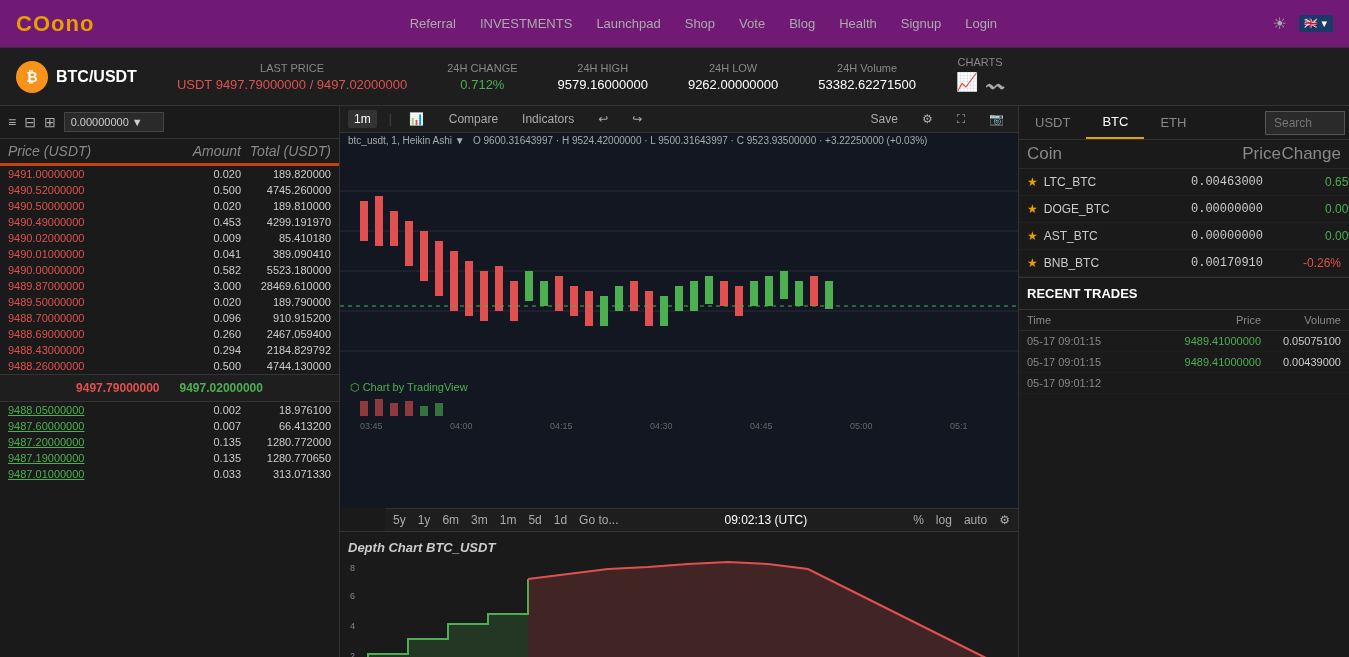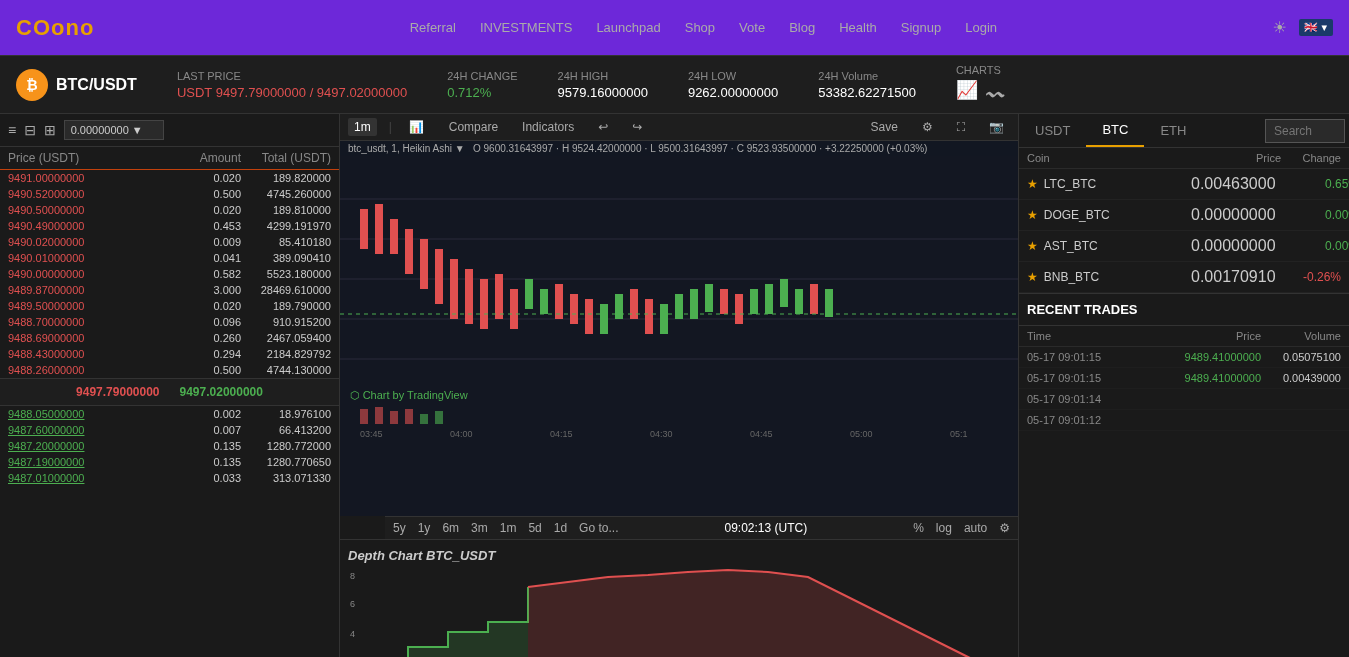--- a/index.html
+++ b/index.html
@@ -1,48 +1,48 @@
 <!DOCTYPE html>
 <html><head>
   <meta charset="utf-8">
   <style>
     * { margin: 0; padding: 0; box-sizing: border-box; }
     body { background: #1a1a1a; color: #ccc; font-family: Arial, sans-serif; font-size: 12px; width: 1349px; overflow-x: hidden; }
 
     
-    .header { background: #6d28d9; display: flex; align-items: center; padding: 0 16px; height: 56px; border-bottom: 1px solid #333; }
+    .header { background: #701a75; display: flex; align-items: center; padding: 0 16px; height: 48px; border-bottom: 1px solid #333; }
     .logo { color: #fff; font-size: 22px; font-weight: bold; letter-spacing: 1px; margin-right: 40px; }
     .logo span { color: #e8a000; }
     .nav { display: flex; gap: 24px; flex: 1; justify-content: center; }
     .nav a { color: #aaa; text-decoration: none; font-size: 13px; }
     .header-right { display: flex; align-items: center; gap: 12px; }
     .sun-icon { color: #aaa; font-size: 16px; }
     .flag { background: #1a3a6a; color: #fff; padding: 2px 6px; border-radius: 2px; font-size: 11px; }
 
     
     .ticker-bar { background: #1e1e1e; display: flex; align-items: center; padding: 8px 16px; border-bottom: 1px solid #333; gap: 40px; }
     .ticker-pair { display: flex; align-items: center; gap: 8px; }
     .btc-icon { width: 32px; height: 32px; background: #f7931a; border-radius: 50%; display: flex; align-items: center; justify-content: center; color: #fff; font-weight: bold; font-size: 14px; }
     .pair-name { font-size: 16px; color: #fff; font-weight: bold; }
-    .ticker-item { display: flex; flex-direction: column; }
+    .ticker-item { display: flex; flex-direction: column; align-items: center; }
     .ticker-label { color: #888; font-size: 11px; margin-bottom: 3px; }
     .ticker-value { color: #fff; font-size: 13px; }
     .ticker-value.red { color: #e05050; }
     .ticker-value.green { color: #4caf50; }
     .chart-icons { color: #aaa; font-size: 18px; display: flex; gap: 8px; }
 
     
     .main { display: flex; height: 605px; }
 
     
     .order-book { width: 340px; background: #1a1a1a; border-right: 1px solid #333; display: flex; flex-direction: column; }
     .ob-toolbar { display: flex; align-items: center; padding: 6px 8px; gap: 8px; border-bottom: 1px solid #333; }
     .ob-icon { color: #aaa; font-size: 14px; cursor: pointer; }
     .ob-input { background: #2a2a2a; border: 1px solid #444; color: #ccc; padding: 3px 6px; font-size: 11px; width: 100px; }
-    .ob-headers { display: flex; padding: 4px 8px; color: #888; font-size: 12px; border-bottom: 1px solid #c2410c; }
+    .ob-headers { display: flex; padding: 4px 8px; color: #888; font-size: 14px; border-bottom: 3px solid #c2410c; font-style: italic; }
     .ob-headers span:nth-child(1) { flex: 1; }
     .ob-headers span:nth-child(2) { width: 70px; text-align: right; }
     .ob-headers span:nth-child(3) { width: 90px; text-align: right; }
     .ob-row { display: flex; padding: 2px 8px; font-size: 11px; }
     .ob-row .price { flex: 1; color: #e05050; }
     .ob-row .price.green { color: #4caf50; text-decoration: underline; }
     .ob-row .amount { width: 70px; text-align: right; color: #ccc; }
     .ob-row .total { width: 90px; text-align: right; color: #ccc; }
     .ob-divider { background: #1e1e1e; padding: 6px 8px; border-top: 1px solid #333; border-bottom: 1px solid #333; display: flex; justify-content: center; gap: 20px; font-size: 12px; font-weight: bold; }
     .ob-divider .red { color: #e05050; }
@@ -67,28 +67,28 @@
     .chart-time-bar { display: flex; align-items: center; padding: 4px 8px; background: #1e1e1e; border-top: 1px solid #333; gap: 12px; font-size: 12px; color: #aaa; margin-left: 45px; }
     .chart-time-bar span { cursor: pointer; }
     .chart-time-bar .time { color: #fff; flex: 1; text-align: center; }
 
     
     .right-panel { width: 330px; background: #1a1a1a; display: flex; flex-direction: column; }
     .coin-tabs { display: flex; align-items: center; border-bottom: 1px solid #333; padding: 0; }
     .coin-tab { padding: 8px 16px; cursor: pointer; color: #888; font-size: 13px; }
     .coin-tab.active { color: #fff; border-bottom: 2px solid #e8a000; }
     .coin-search { margin: 4px 8px; padding: 4px 8px; background: #2a2a2a; border: 1px solid #555; color: #ccc; font-size: 12px; width: calc(100% - 16px); }
-    .coin-list-header { display: flex; padding: 4px 8px; color: #888; font-size: 11px; border-bottom: 1px solid #2a2a2a; }
+    .coin-list-header { display: flex; padding: 4px 8px; color: #888; font-size: 17px; border-bottom: 1px solid #2a2a2a; }
     .coin-list-header span:nth-child(1) { flex: 1; }
     .coin-list-header span:nth-child(2) { width: 90px; text-align: right; }
     .coin-list-header span:nth-child(3) { width: 60px; text-align: right; }
     .coin-row { display: flex; align-items: center; padding: 6px 8px; border-bottom: 1px solid #222; cursor: pointer; }
     .coin-star { color: #e8a000; margin-right: 6px; }
     .coin-name { flex: 1; color: #ccc; font-size: 12px; }
-    .coin-price { width: 90px; color: #ccc; font-size: 16px; }
+    .coin-price { width: 90px; color: #ccc; font-size: 12px; font-family: Liberation Mono, monospace; }
     .coin-change { width: 60px; text-align: right; font-size: 12px; }
     .coin-change.green { color: #4caf50; padding-left: 44px; }
     .coin-change.red { color: #e05050; }
 
     
     .recent-trades { border-top: 1px solid #333; flex: 1; display: flex; flex-direction: column; }
     .rt-title { color: #fff; font-size: 13px; font-weight: bold; padding: 8px; border-bottom: 1px solid #333; }
     .rt-header { display: flex; padding: 4px 8px; color: #888; font-size: 11px; border-bottom: 1px solid #2a2a2a; }
     .rt-header span:nth-child(1) { flex: 1; }
     .rt-header span:nth-child(2) { width: 100px; text-align: right; }
@@ -453,25 +453,20 @@
         <span class="rt-time">05-17 09:01:15</span>
         <span class="rt-price green">9489.41000000</span>
         <span class="rt-vol">0.05075100</span>
       </div>
       <div class="rt-row">
         <span class="rt-time">05-17 09:01:15</span>
         <span class="rt-price green">9489.41000000</span>
         <span class="rt-vol">0.00439000</span>
       </div>
       <div class="rt-row">
-        <span class="rt-time">05-17 09:01:14</span>
-        <span class="rt-price green"></span>
-        <span class="rt-vol"></span>
-      </div>
-      <div class="rt-row">
         <span class="rt-time">05-17 09:01:12</span>
         <span class="rt-price green"></span>
         <span class="rt-vol"></span>
       </div>
     </div>
 
   </div>
 
 </div>
 

